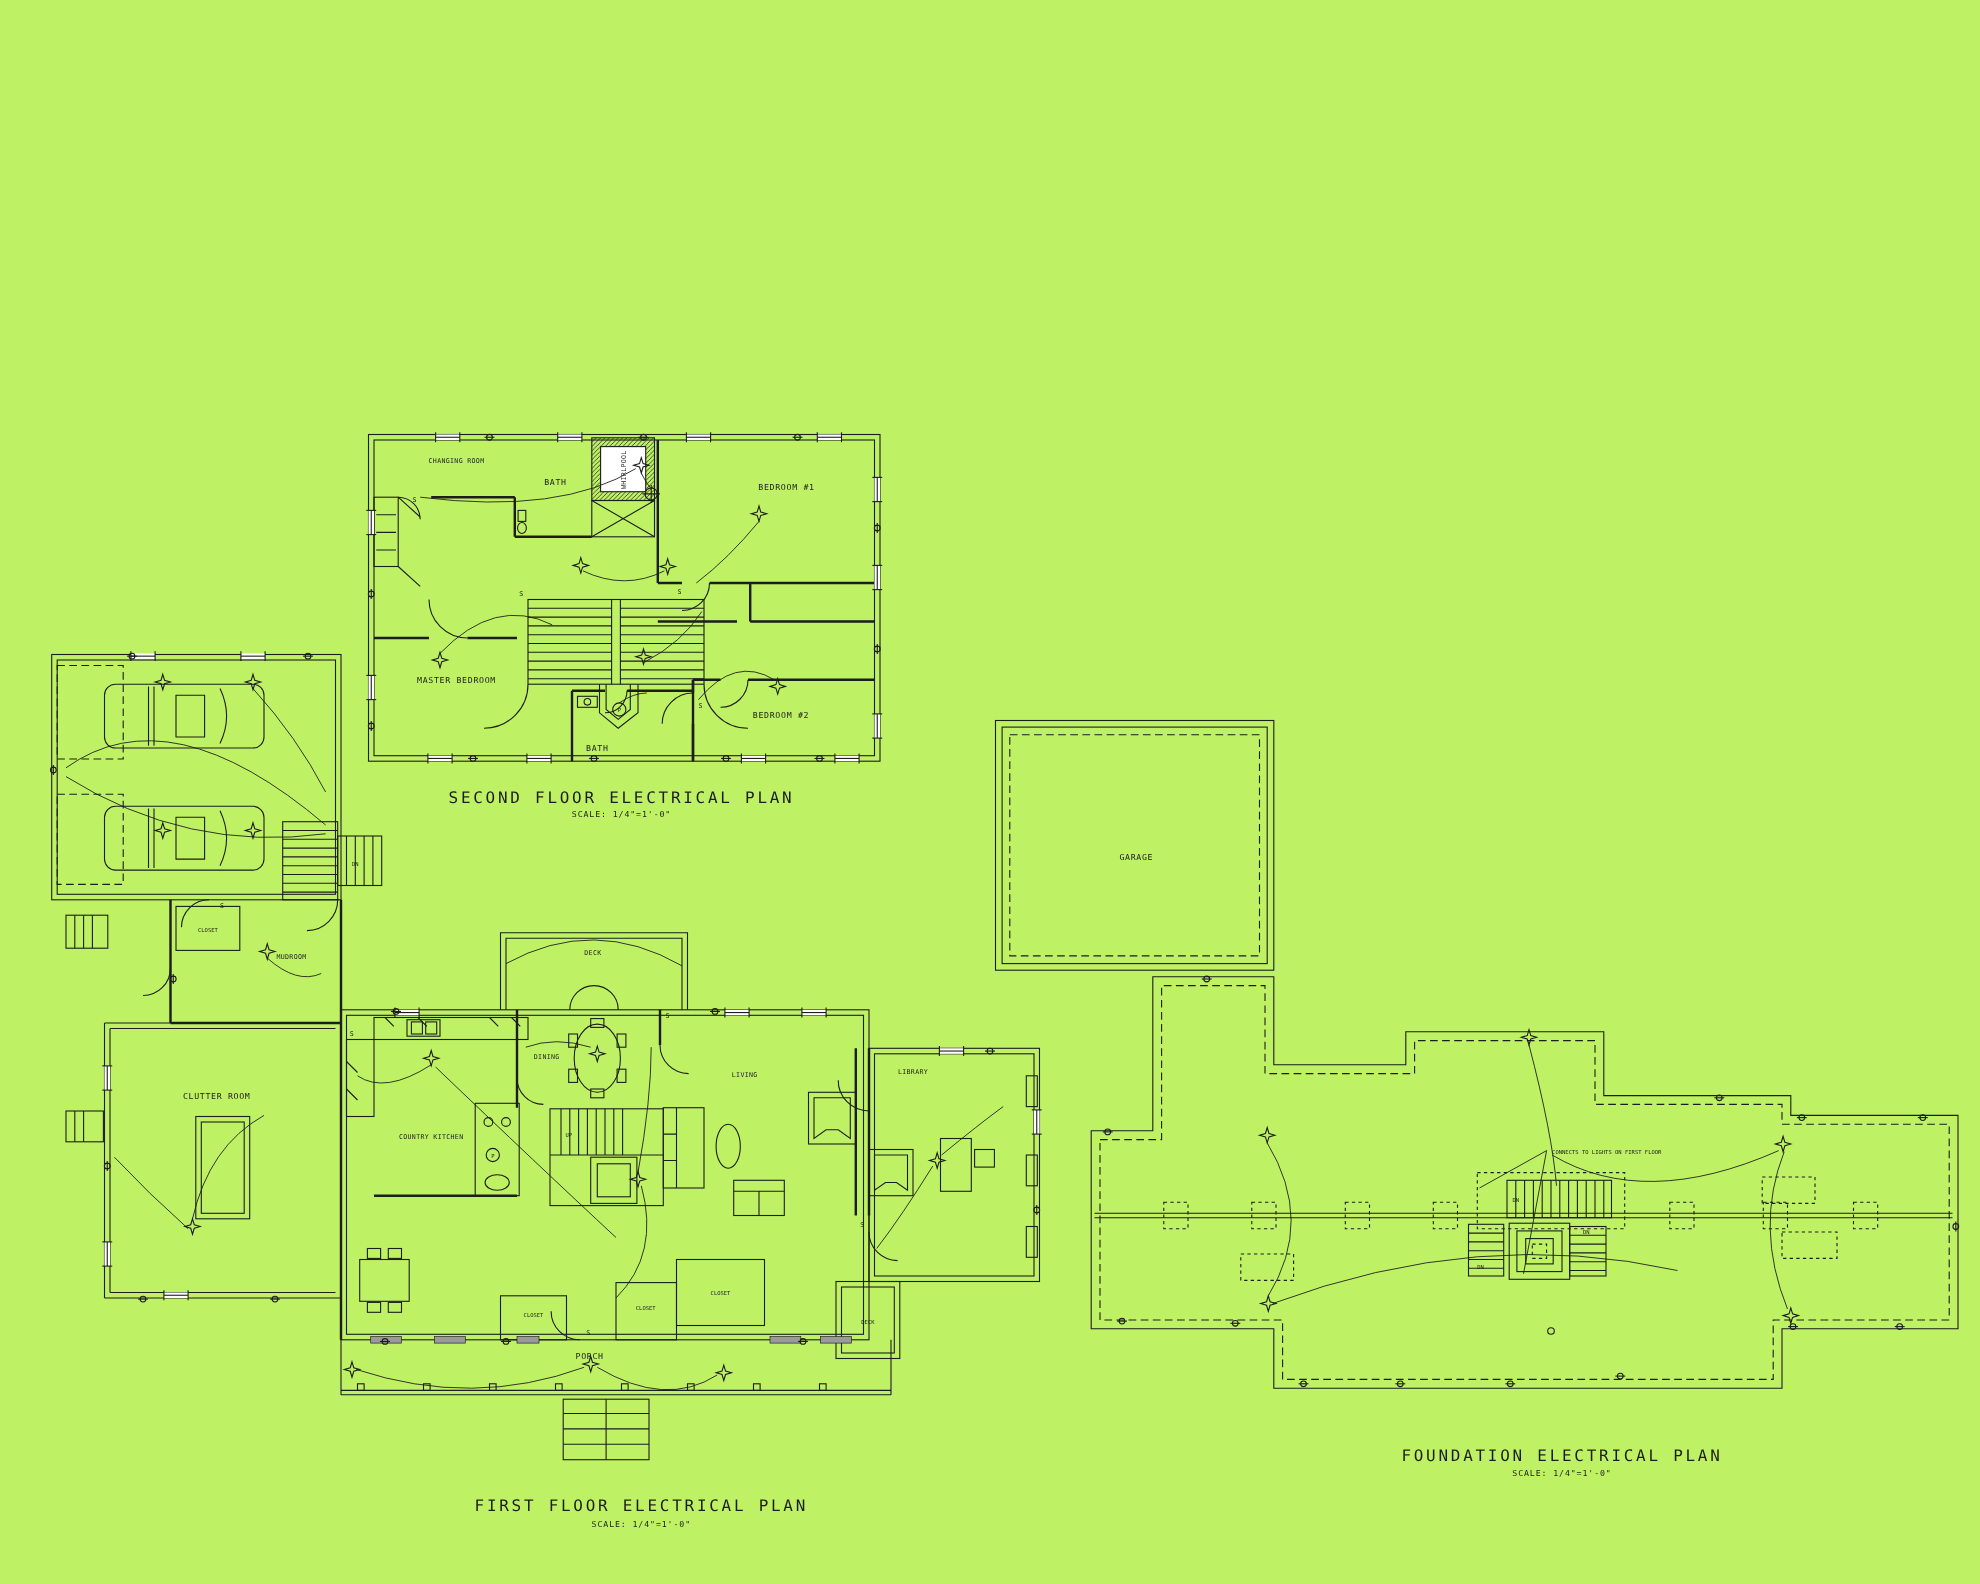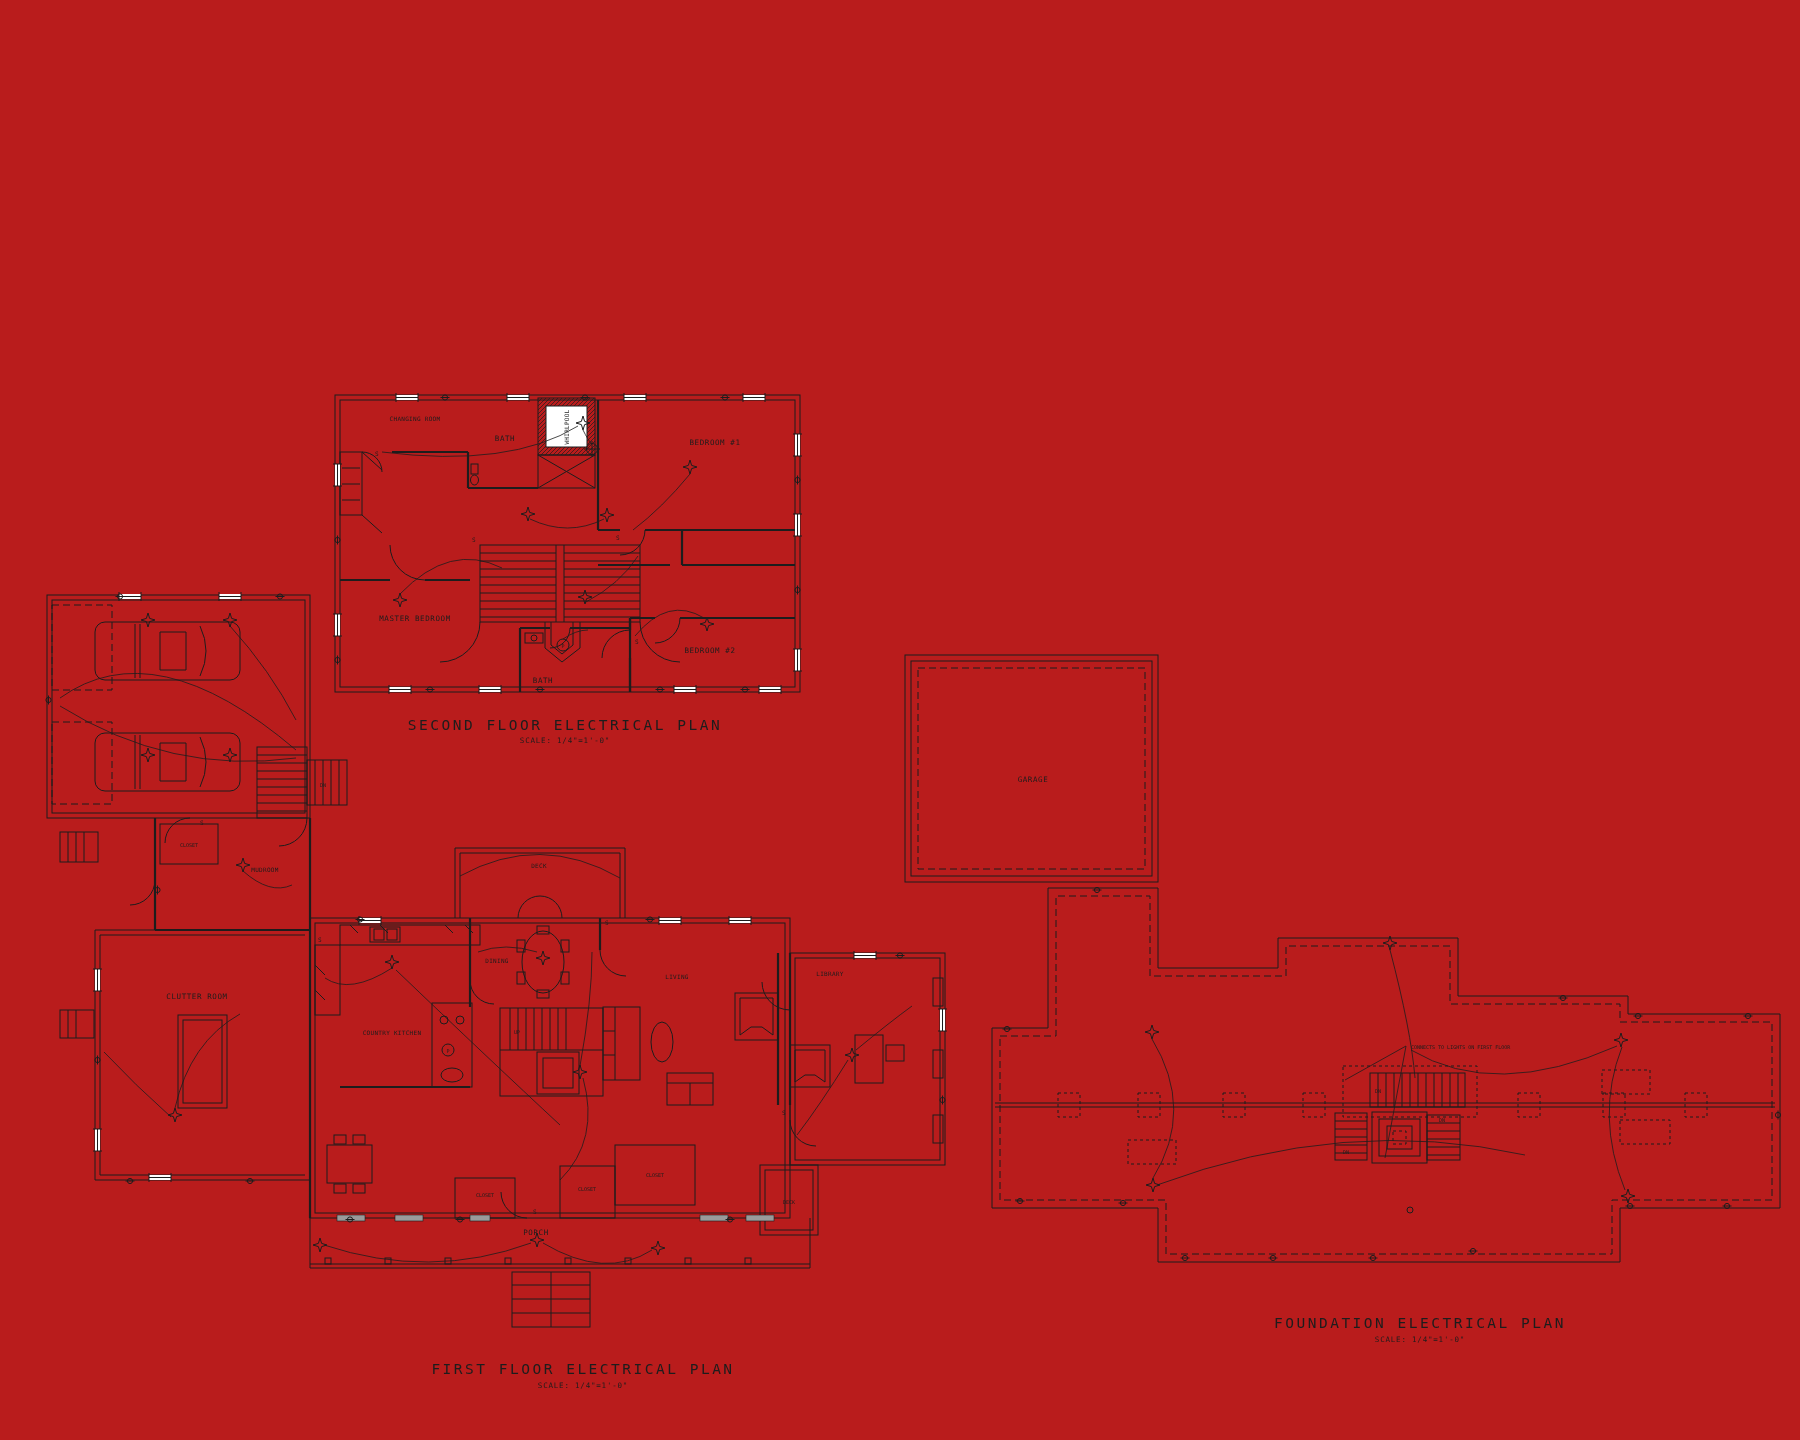--- a/index.html
+++ b/index.html
@@ -1,16 +1,16 @@
 <!DOCTYPE html>
 <html><head>
 <meta charset="utf-8">
 <style>
   html,body{margin:0;padding:0;background:#ffffff;}
-  #sheet{position:relative;width:1800px;height:1440px;background:#b91c1c;overflow:hidden;
+  #sheet{position:relative;width:1800px;height:1440px;background:#bef264;overflow:hidden;
          font-family:"DejaVu Sans Mono", monospace;}
   svg{position:absolute;overflow:visible;}
   .ln{stroke:#1d1d1d;stroke-width:1;fill:none;}
   .w2{stroke:#1d1d1d;stroke-width:2.2;fill:none;}
   .d1{stroke:#1d1d1d;stroke-width:1;fill:none;stroke-dasharray:7 4;}
   .d2{stroke:#1d1d1d;stroke-width:1;fill:none;stroke-dasharray:3 3;}
   .wire{stroke:#1d1d1d;stroke-width:.8;fill:none;}
   .sym{stroke:#1d1d1d;stroke-width:1;fill:none;}
   .lbl{font-family:"DejaVu Sans Mono",monospace;font-size:7.5px;letter-spacing:.6px;fill:#1d1d1d;stroke:none;}
   .sm{font-size:6px;letter-spacing:.3px;}

